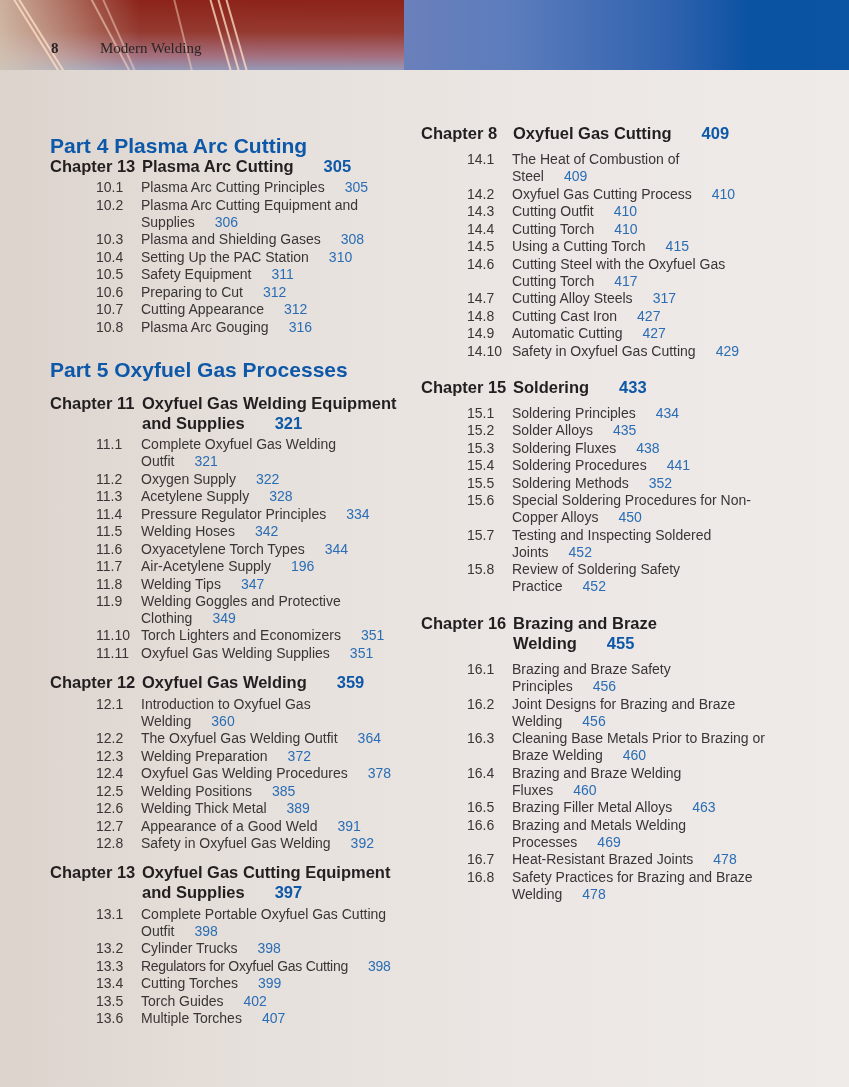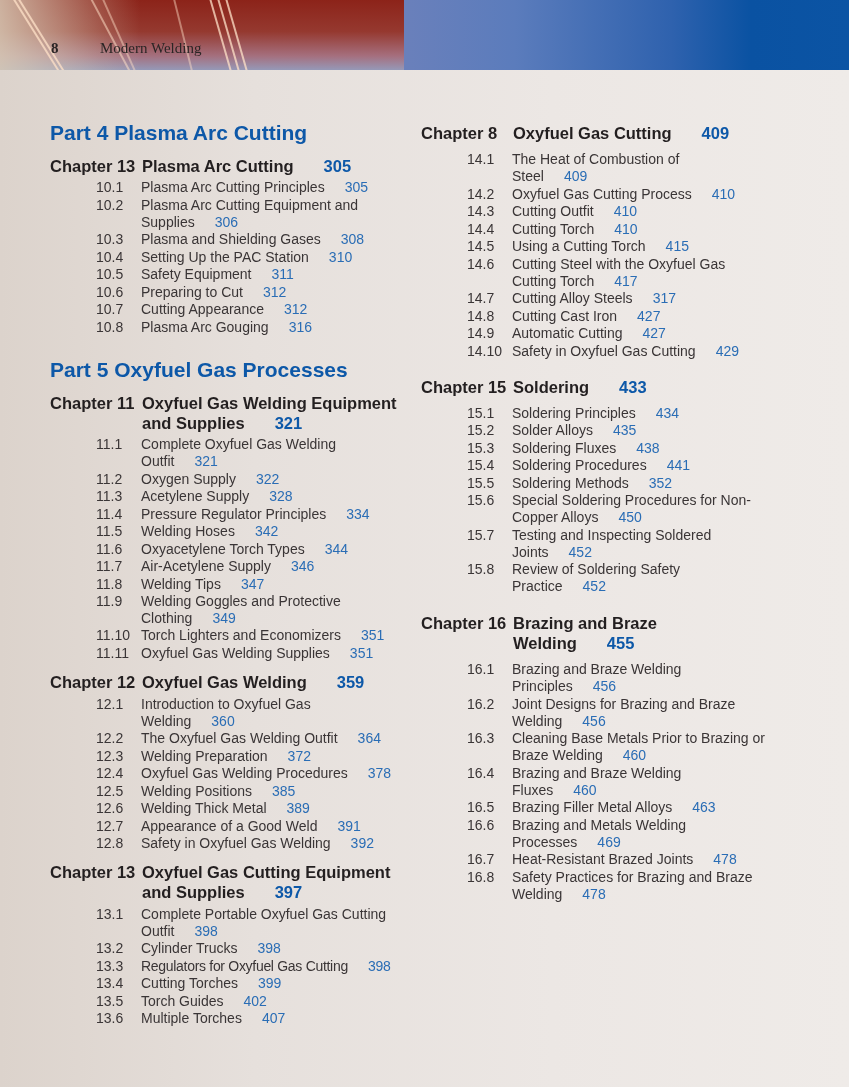--- a/index.html
+++ b/index.html
@@ -70,21 +70,21 @@
     <div class="streak" style="left:216px; transform:rotate(-16deg);"></div>
     <div class="streak" style="left:224px; transform:rotate(-16deg);"></div>
   </div>
   <div class="header-blue"></div>
   <span class="page-number">8</span>
   <span class="running-title">Modern Welding</span>
 </div>
 
 <div class="col col-left">
 
-  <div class="part-title" style="top:121px;text-align:right;">Part 4 Plasma Arc Cutting</div>
+  <div class="part-title" style="top:134px;text-align:right;">Part 4 Plasma Arc Cutting</div>
 
   <div class="chapter" style="top:156px;">
     <span class="ch-label">Chapter 13</span>
     <span class="ch-title"><span>Plasma Arc Cutting</span><span class="pg">305</span></span>
   </div>
   <div class="section" style="left:46px; top:179px;">
       <span class="num">10.1</span>
       <span class="title"><span>Plasma Arc Cutting Principles</span><span class="pg">305</span></span>
     </div>
   <div class="section" style="left:46px; top:196.5px;">
@@ -141,21 +141,21 @@
   <div class="section" style="left:46px; top:523px;">
       <span class="num">11.5</span>
       <span class="title"><span>Welding Hoses</span><span class="pg">342</span></span>
     </div>
   <div class="section" style="left:46px; top:540.5px;">
       <span class="num">11.6</span>
       <span class="title"><span>Oxyacetylene Torch Types</span><span class="pg">344</span></span>
     </div>
   <div class="section" style="left:46px; top:558px;">
       <span class="num">11.7</span>
-      <span class="title"><span>Air-Acetylene Supply</span><span class="pg">346</span></span>
+      <span class="title"><span>Air-Acetylene Supply</span><span class="pg">196</span></span>
     </div>
   <div class="section" style="left:46px; top:575.5px;">
       <span class="num">11.8</span>
       <span class="title"><span>Welding Tips</span><span class="pg">347</span></span>
     </div>
   <div class="section" style="left:46px; top:593px;">
       <span class="num">11.9</span>
       <span class="title" style="width:205px"><span>Welding Goggles and Protective Clothing</span><span class="pg">349</span></span>
     </div>
   <div class="section" style="left:46px; top:627px;">
@@ -317,21 +317,21 @@
       <span class="num">15.8</span>
       <span class="title" style="width:180px"><span>Review of Soldering Safety Practice</span><span class="pg">452</span></span>
     </div>
 
   <div class="chapter" style="top:613px;">
     <span class="ch-label">Chapter 16</span>
     <span class="ch-title" style="width:160px"><span>Brazing and Braze Welding</span><span class="pg">455</span></span>
   </div>
   <div class="section" style="left:46px; top:661px;">
       <span class="num">16.1</span>
-      <span class="title" style="width:180px"><span>Brazing and Braze Welding Principles</span><span class="pg">456</span></span>
+      <span class="title" style="width:180px"><span>Brazing and Braze Safety Principles</span><span class="pg">456</span></span>
     </div>
   <div class="section" style="left:46px; top:695.5px;">
       <span class="num">16.2</span>
       <span class="title" style="width:240px"><span>Joint Designs for Brazing and Braze Welding</span><span class="pg">456</span></span>
     </div>
   <div class="section" style="left:46px; top:730px;">
       <span class="num">16.3</span>
       <span class="title" style="width:255px"><span>Cleaning Base Metals Prior to Brazing or Braze Welding</span><span class="pg">460</span></span>
     </div>
   <div class="section" style="left:46px; top:764.5px;">

